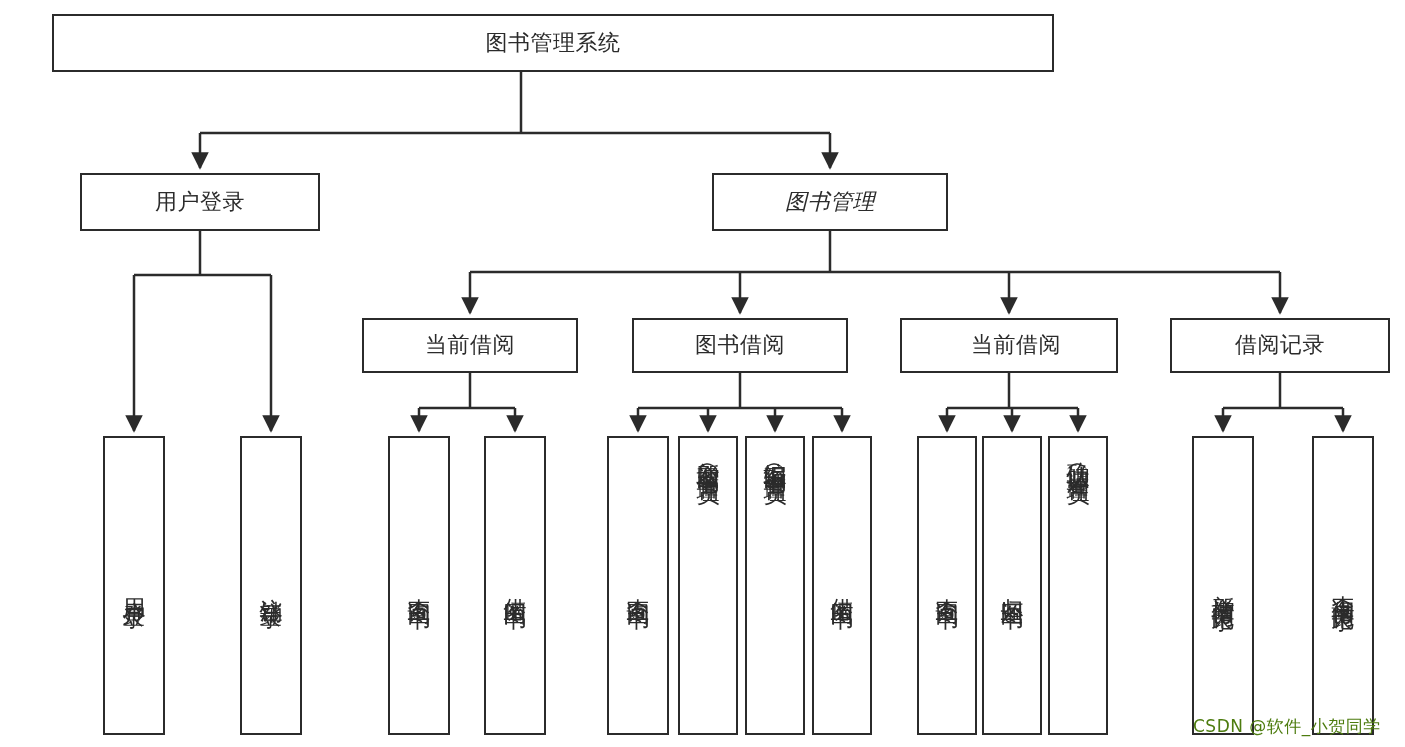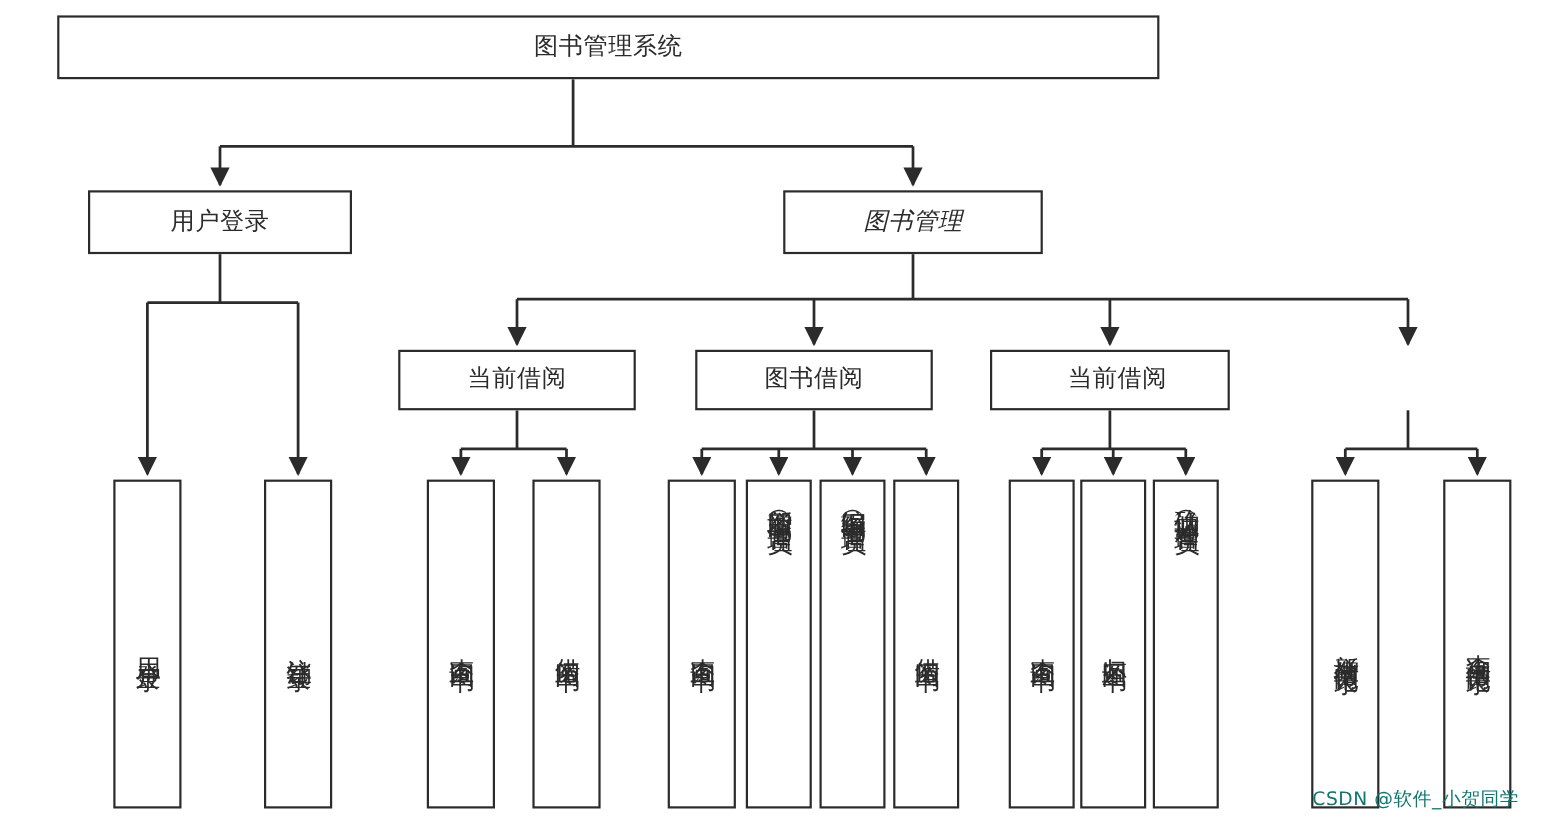--- a/index.html
+++ b/index.html
@@ -59,21 +59,21 @@
   }
   .node.vert.topalign {
     align-items: flex-start;
   }
   .node.vert.midalign {
     align-items: center;
     padding-top: 0;
   }
   .watermark {
     position: absolute;
-    color: #0f766e;
+    color: #4d7c0f;
     font-size: 17px;
     white-space: nowrap;
     letter-spacing: 0.5px;
   }
 </style>
 </head>
 <body>
 
 <div id="canvas">
 
@@ -140,20 +140,23 @@
 
   <div class="node horiz" style="left:362px; top:318px; width:216px; height:55px;">
     <span class="label">当前借阅</span>
   </div>
   <div class="node horiz" style="left:632px; top:318px; width:216px; height:55px;">
     <span class="label">图书借阅</span>
   </div>
   <div class="node horiz" style="left:900px; top:318px; width:218px; height:55px;padding-left:14px;">
     <span class="label">当前借阅</span>
   </div>
+  <div class="node horiz" style="left:1170px; top:318px; width:220px; height:55px;">
+    <span class="label">借阅记录</span>
+  </div>
 
   <div class="node vert midalign" style="left:103px; top:436px; width:62px; height:299px;">
     <span class="label">用户登录</span>
   </div>
   <div class="node vert midalign" style="left:240px; top:436px; width:62px; height:299px;">
     <span class="label">注销登录</span>
   </div>
   <div class="node vert midalign" style="left:388px; top:436px; width:62px; height:299px;">
     <span class="label">查询图书</span>
   </div>

